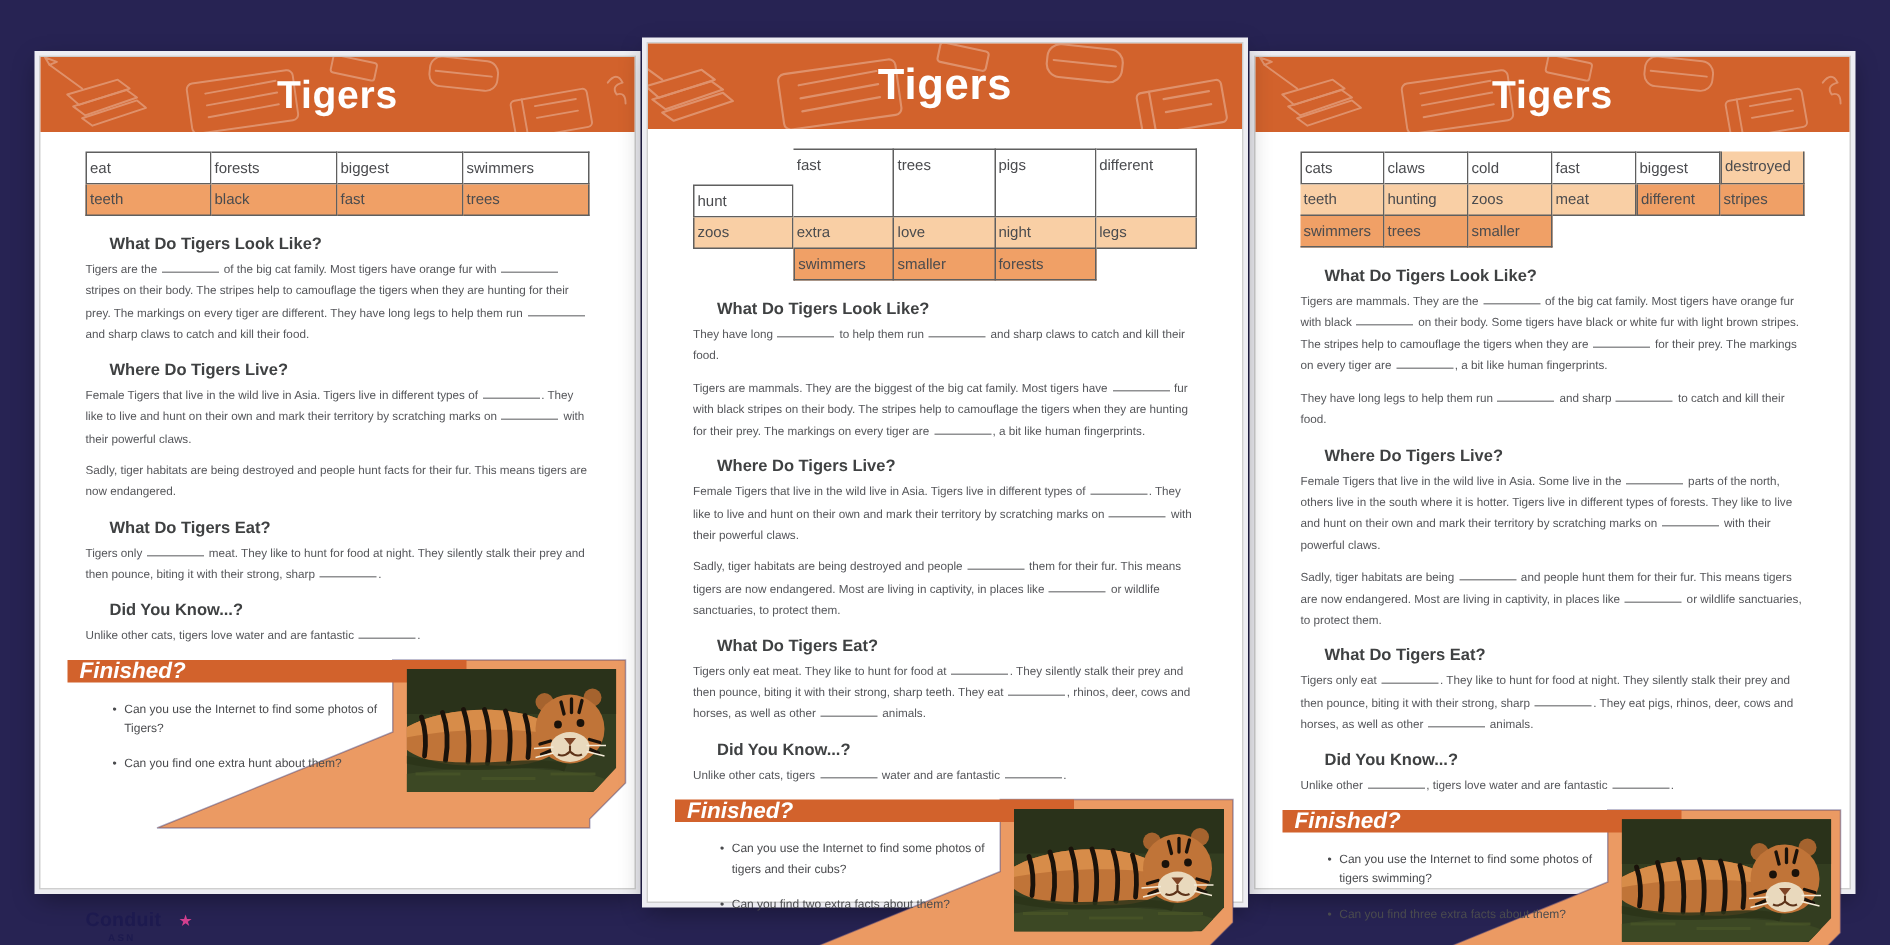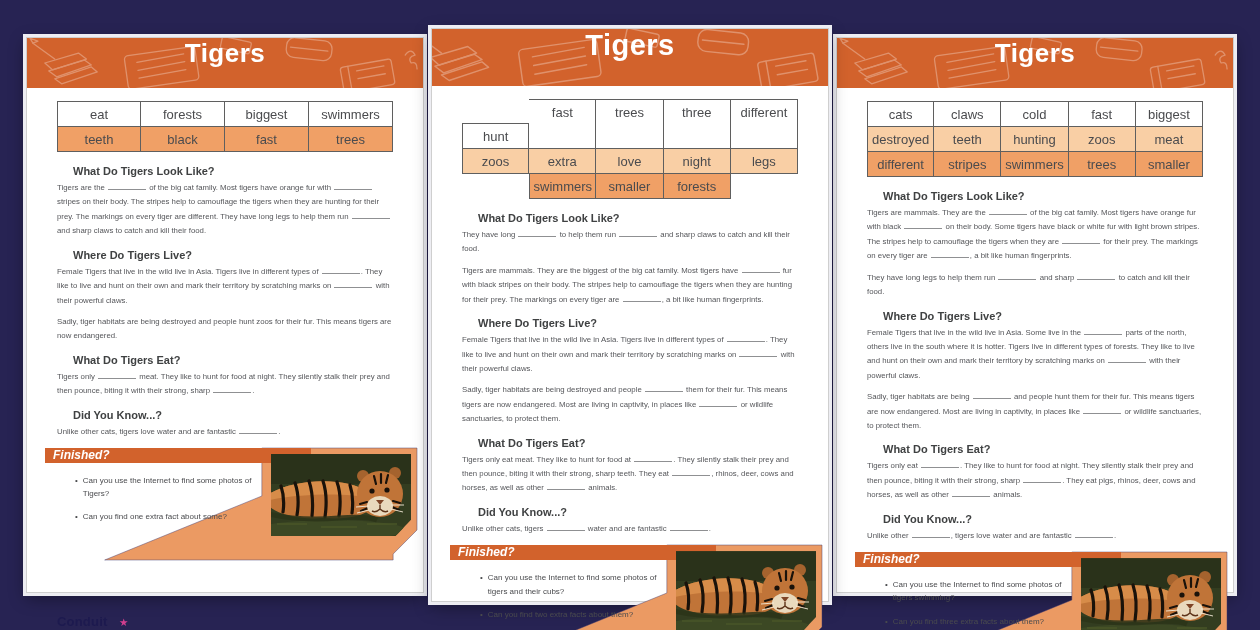--- a/index.html
+++ b/index.html
@@ -17,44 +17,44 @@
   .stage{display:flex;gap:7px;align-items:center;}
   .page-card{
     width:398px;background:#fff;position:relative;display:flex;flex-direction:column;
     box-shadow:0 0 0 3px rgba(249,249,252,.95),0 5px 16px rgba(0,0,0,.4);
     border:1px solid #cfcfcf;
   }
   .page-card.side{height:556px;}
   .page-card.center{height:574px;z-index:2;}
   .page-header{
     flex:none;height:50px;background:var(--header_orange);position:relative;
-    display:flex;justify-content:center;overflow:hidden;
+    display:flex;align-items:center;justify-content:center;overflow:hidden;
   }
   .center .page-header{height:57px;}
   .doodles{position:absolute;inset:0;width:100%;height:100%;opacity:.3;}
   .page-title{position:relative;z-index:1;color:#fff;font-weight:bold;font-size:26px;letter-spacing:.5px;}
   .center .page-title{font-size:29px;}
   .card-content{flex:1;display:flex;flex-direction:column;padding:0 15px;min-height:0;}
   .word-bank{display:grid;margin:13px 15px 3px;}
   .wb-cell{
     background:#fff;border-right:1px solid var(--table_border);border-bottom:1px solid var(--table_border);
-    font-size:13px;color:#4a4b4e;text-align:center;padding:4.5px 2px;
+    font-size:10px;color:#4a4b4e;padding:4.5px 2px;
   }
   .wb-light{background:var(--bank_light);}
   .wb-mid{background:var(--bank_mid);}
   .sections{margin:0 15px;}
   .section-heading{font-size:11px;font-weight:bold;color:var(--heading_text);margin:10px 16px 2px;}
   .paragraph{font-size:7.8px;color:var(--body_text);line-height:1.85;margin:4px 0 7px;}
   .blank{display:inline-block;width:38px;height:7px;border-bottom:1px solid #8f9092;margin:0 1px;}
   .footer-art{flex:none;position:relative;height:116px;margin:auto -11px 0 3px;}
   .peach-svg{position:absolute;inset:0;width:100%;height:100%;}
   .peach-poly{fill:var(--peach);stroke:var(--peach_outline);stroke-width:1;stroke-opacity:.45;}
   .finished-bar{
     position:absolute;left:0;top:2px;width:266px;height:15px;background:var(--finished_bar);
-    color:#fff;font-weight:bold;font-style:italic;font-size:12px;line-height:15px;padding-left:8px;
+    color:#fff;font-weight:bold;font-style:italic;font-size:15px;line-height:15px;padding-left:8px;
   }
   .bullets{position:absolute;left:30px;top:28px;width:190px;}
   .bullet{display:flex;gap:5px;font-size:8px;color:#4a4b4e;line-height:1.65;margin-bottom:10px;}
   .bullet-dot{flex:none;}
   .tiger-wrap{
     position:absolute;left:226px;top:8px;width:140px;height:82px;
     clip-path:polygon(0 0,100% 0,100% 80%,89% 100%,0 100%);
   }
   .tiger-wrap svg{display:block;width:100%;height:100%;}
   .logo-row{flex:none;padding:6px 0 9px 15px;margin-top:44px;}
@@ -144,39 +144,39 @@
           <span class="wb-cell wb-mid" style="border-left: 1px solid var(--table_border);">teeth</span>
           <span class="wb-cell wb-mid">black</span>
           <span class="wb-cell wb-mid">fast</span>
           <span class="wb-cell wb-mid">trees</span>
         </div>
       <div class="sections">
           <div class="section-heading">What Do Tigers Look Like?</div>
           <div class="paragraph">Tigers are the <span class="blank"></span> of the big cat family. Most tigers have orange fur with <span class="blank"></span> stripes on their body. The stripes help to camouflage the tigers when they are hunting for their prey. The markings on every tiger are different. They have long legs to help them run <span class="blank"></span> and sharp claws to catch and kill their food.</div>
           <div class="section-heading">Where Do Tigers Live?</div>
           <div class="paragraph">Female Tigers that live in the wild live in Asia. Tigers live in different types of <span class="blank"></span>. They like to live and hunt on their own and mark their territory by scratching marks on <span class="blank"></span> with their powerful claws.</div>
-          <div class="paragraph">Sadly, tiger habitats are being destroyed and people hunt zoos for their fur. This means tigers are now endangered.</div>
+          <div class="paragraph">Sadly, tiger habitats are being destroyed and people hunt facts for their fur. This means tigers are now endangered.</div>
           <div class="section-heading">What Do Tigers Eat?</div>
           <div class="paragraph">Tigers only <span class="blank"></span> meat. They like to hunt for food at night. They silently stalk their prey and then pounce, biting it with their strong, sharp <span class="blank"></span>.</div>
           <div class="section-heading">Did You Know...?</div>
           <div class="paragraph">Unlike other cats, tigers love water and are fantastic <span class="blank"></span>.</div>
         </div>
       <div class="footer-art">
         <svg class="peach-svg" viewBox="0 0 376 116" preserveAspectRatio="none">
           <polygon class="peach-poly" points="60,114 218,50 218,2 374,2 374,84 350,108 350,114"></polygon>
         </svg>
         <div class="finished-bar">Finished?</div>
         <div class="bullets">
             <div class="bullet">
               <span class="bullet-dot">•</span>
               <span>Can you use the Internet to find some photos of Tigers?</span>
             </div>
             <div class="bullet">
               <span class="bullet-dot">•</span>
-              <span>Can you find one extra fact about some?</span>
+              <span>Can you find one extra hunt about them?</span>
             </div>
           </div>
         <div class="tiger-wrap">
             <svg viewBox="0 0 140 82" preserveAspectRatio="none">
               <use href="#tiger-g"></use>
             </svg>
           </div>
       </div>
       <div class="logo-row">
         <span class="logo-brand">Conduit</span>
@@ -191,21 +191,21 @@
       <svg class="doodles" viewBox="0 0 400 52" preserveAspectRatio="xMidYMid slice">
           <use href="#doodle-g"></use>
         </svg>
       <div class="page-title">Tigers</div>
     </div>
     <div class="card-content">
       <div class="word-bank" style="grid-template-columns: repeat(5, 1fr);">
           <span class="wb-cell" style="border-top: 1px solid var(--table_border); border-left: 1px solid var(--table_border); margin-top: 24px;">hunt</span>
           <span class="wb-cell" style="border-top: 1px solid var(--table_border);">fast</span>
           <span class="wb-cell" style="border-top: 1px solid var(--table_border);">trees</span>
-          <span class="wb-cell" style="border-top: 1px solid var(--table_border);">three</span>
+          <span class="wb-cell" style="border-top: 1px solid var(--table_border);">pigs</span>
           <span class="wb-cell" style="border-top: 1px solid var(--table_border);">different</span>
           <span class="wb-cell wb-light" style="border-left: 1px solid var(--table_border);">zoos</span>
           <span class="wb-cell wb-light">extra</span>
           <span class="wb-cell wb-light">love</span>
           <span class="wb-cell wb-light">night</span>
           <span class="wb-cell wb-light">legs</span>
           <span class="wb-cell wb-mid" style="border-left: 1px solid var(--table_border); grid-column-start: 2;">swimmers</span>
           <span class="wb-cell wb-mid">smaller</span>
           <span class="wb-cell wb-mid">forests</span>
         </div>
@@ -251,21 +251,21 @@
   </div>
 
   <div class="page-card side">
     <div class="page-header">
       <svg class="doodles" viewBox="0 0 400 52" preserveAspectRatio="xMidYMid slice">
           <use href="#doodle-g"></use>
         </svg>
       <div class="page-title">Tigers</div>
     </div>
     <div class="card-content">
-      <div class="word-bank" style="grid-template-columns: repeat(5, 1fr);">
+      <div class="word-bank" style="grid-template-columns: repeat(6, 1fr);">
           <span class="wb-cell" style="border-top: 1px solid var(--table_border); border-left: 1px solid var(--table_border);">cats</span>
           <span class="wb-cell" style="border-top: 1px solid var(--table_border);">claws</span>
           <span class="wb-cell" style="border-top: 1px solid var(--table_border);">cold</span>
           <span class="wb-cell" style="border-top: 1px solid var(--table_border);">fast</span>
           <span class="wb-cell" style="border-top: 1px solid var(--table_border);">biggest</span>
           <span class="wb-cell wb-light" style="border-left: 1px solid var(--table_border);">destroyed</span>
           <span class="wb-cell wb-light">teeth</span>
           <span class="wb-cell wb-light">hunting</span>
           <span class="wb-cell wb-light">zoos</span>
           <span class="wb-cell wb-light">meat</span>

